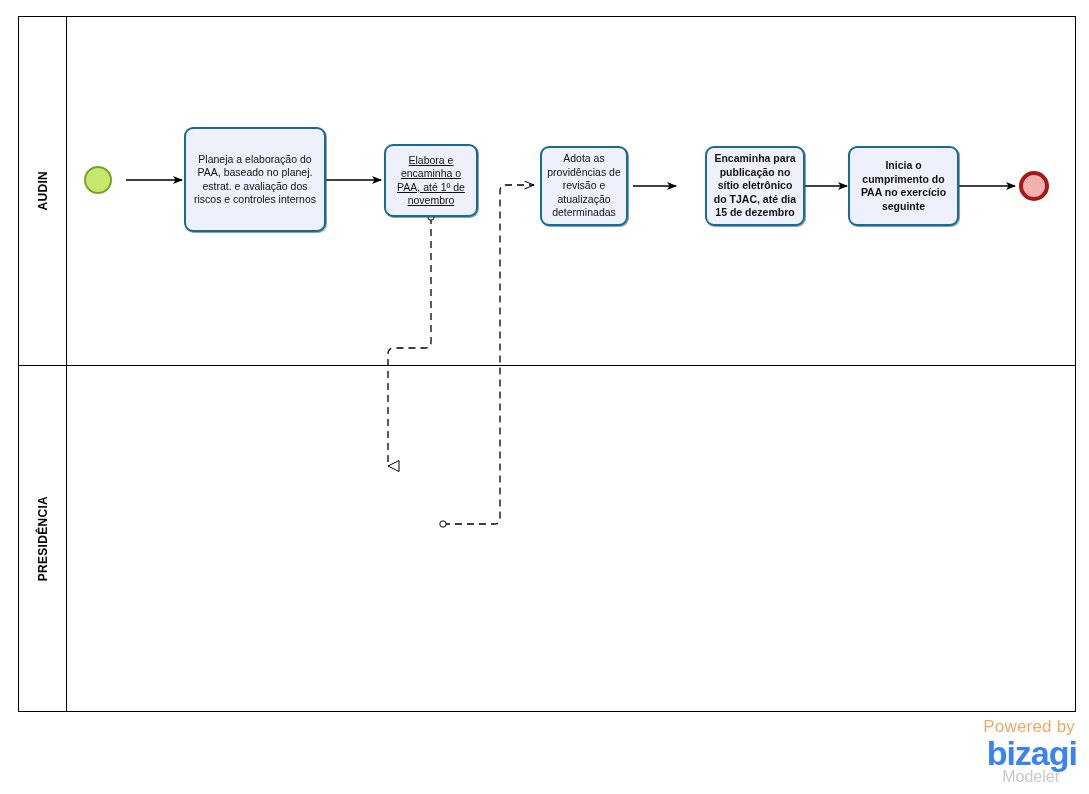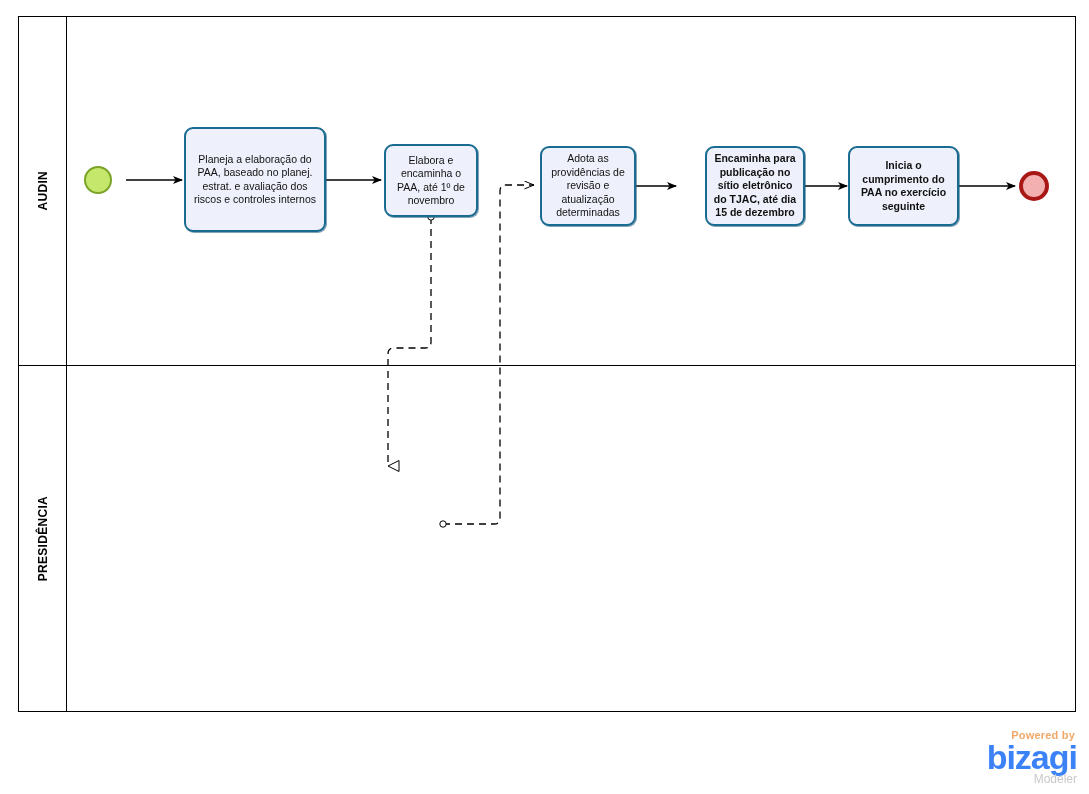--- a/index.html
+++ b/index.html
@@ -112,39 +112,39 @@
   }
   
   .bizagi {
     position: absolute;
     right: 12px;
     bottom: 8px;
     text-align: right;
     user-select: none;
   }
   .bizagi .powered {
-    font-size: 11px;
+    font-size: 17px;
     color: #f0a868;
     letter-spacing: 0.2px;
     margin: 0 2px 1px 0;
-    font-weight: bold;
+    font-weight: normal;
   }
   .bizagi .wordmark {
     font-size: 34px;
     line-height: 30px;
     color: #3b82f6;
     font-weight: bold;
     letter-spacing: -1px;
     margin: 0;
   }
   .bizagi .modeler {
-    font-size: 12px;
+    font-size: 16px;
     color: #c9c9c9;
     margin: 0;
-    text-align: right;
+    text-align: center;
     padding-left: 2px;
   }
 </style>
 </head>
 <body>
 
 <div id="canvas">
 
   <div class="pool">
 
@@ -196,25 +196,25 @@
   </svg>
 
   <div class="event start" style="left:84px; top:166px;"></div>
 
   <div class="event end" style="left:1019px; top:171px;"></div>
 
   <div class="task" style="left:184px; top:127px; width:142px; height:105px;">
     <span>Planeja a elaboração do PAA, baseado no planej. estrat. e avaliação dos riscos e controles internos</span>
   </div>
 
-  <div class="task" style="left:384px; top:144px; width:94px; height:73px;">
+  <div class="task" style="left:384px; top:144px; width:94px; height:73px;text-decoration:underline;">
     <span>Elabora e encaminha o PAA, até 1º de novembro</span>
   </div>
 
-  <div class="task" style="left:540px; top:146px; width:96px; height:80px;">
+  <div class="task" style="left:540px; top:146px; width:88px; height:80px;">
     <span>Adota as providências de revisão e atualização determinadas</span>
   </div>
 
   <div class="task" style="left:705px; top:146px; width:100px; height:80px;font-weight:bold;">
     <span>Encaminha para publicação no sítio eletrônico do TJAC, até dia 15 de dezembro</span>
   </div>
 
   <div class="task" style="left:848px; top:146px; width:111px; height:80px;font-weight:bold;">
     <span>Inicia o cumprimento do PAA no exercício seguinte</span>
   </div>

